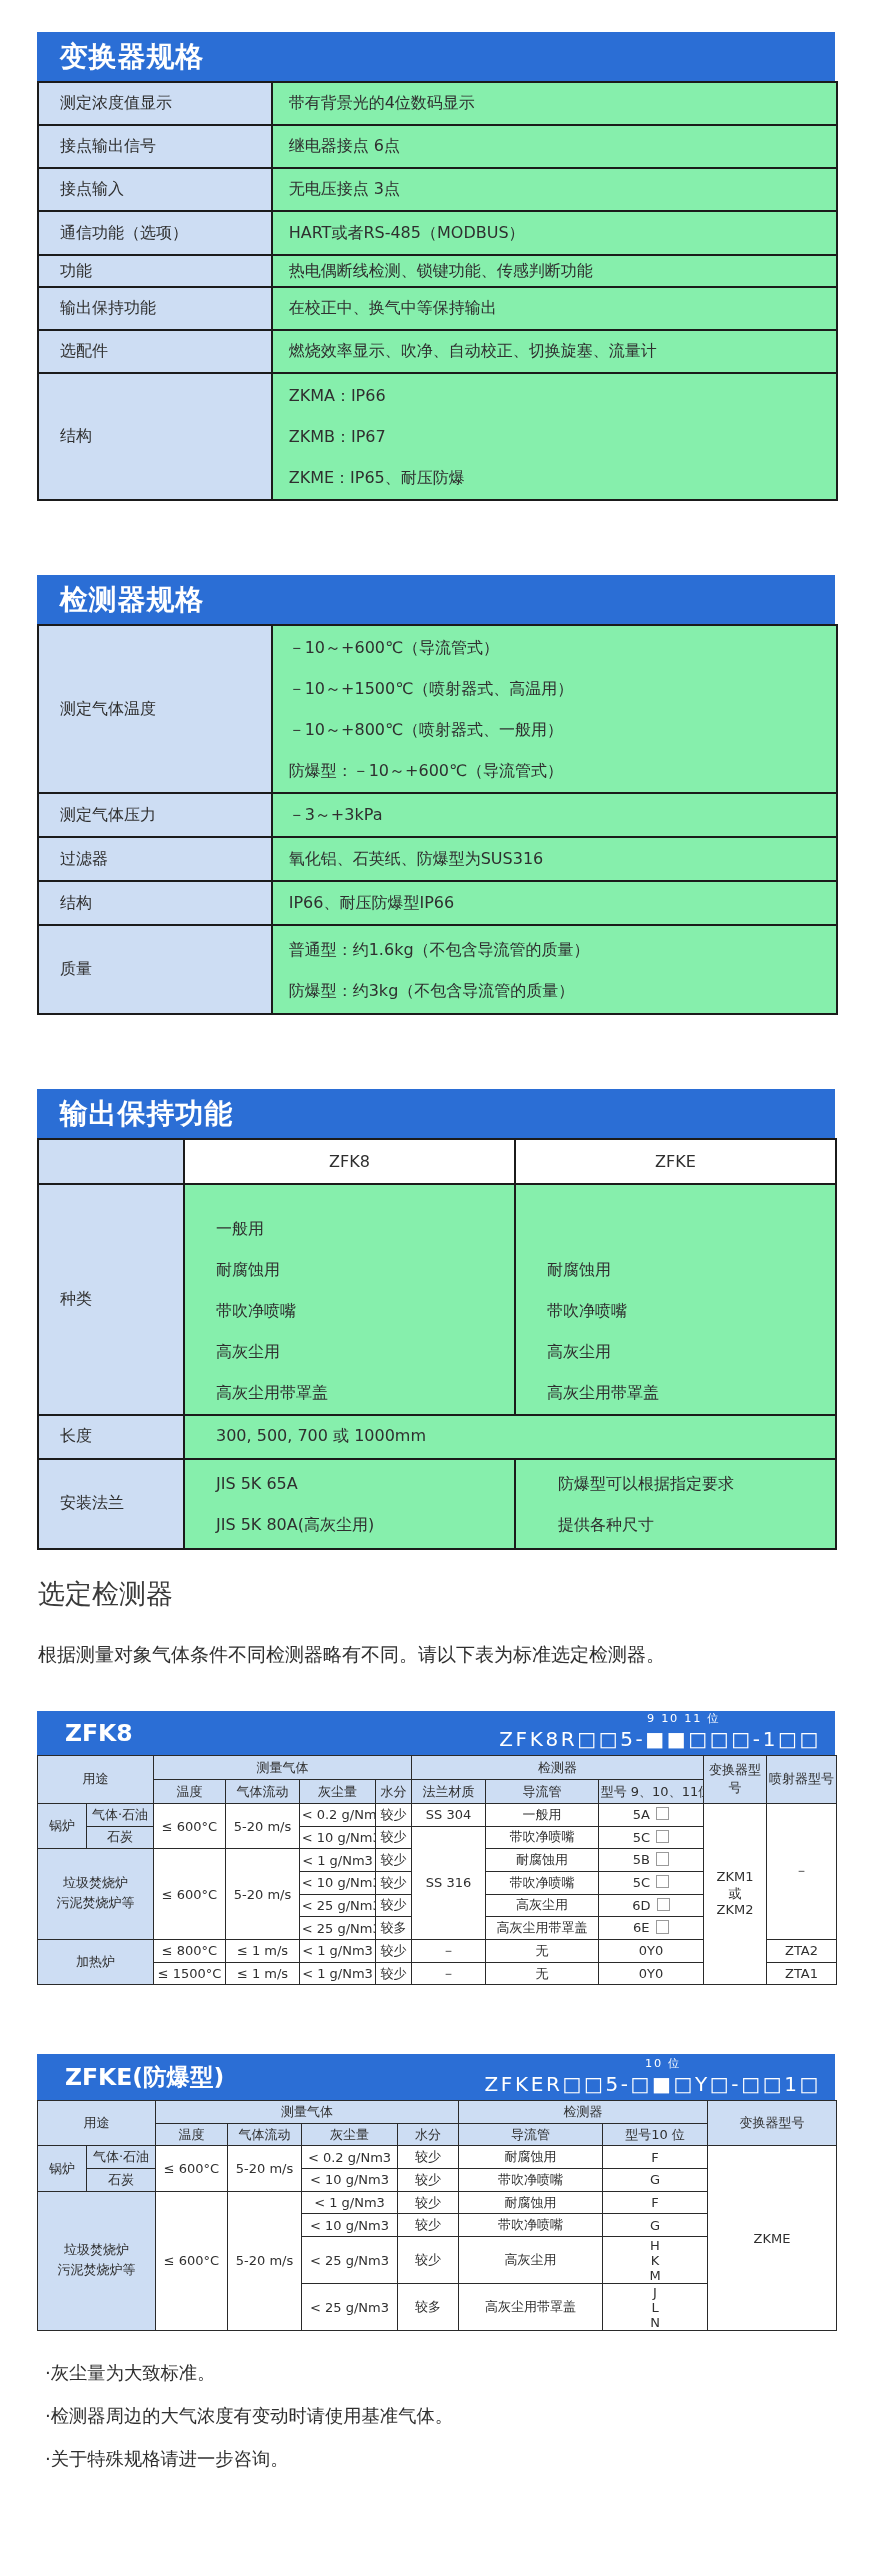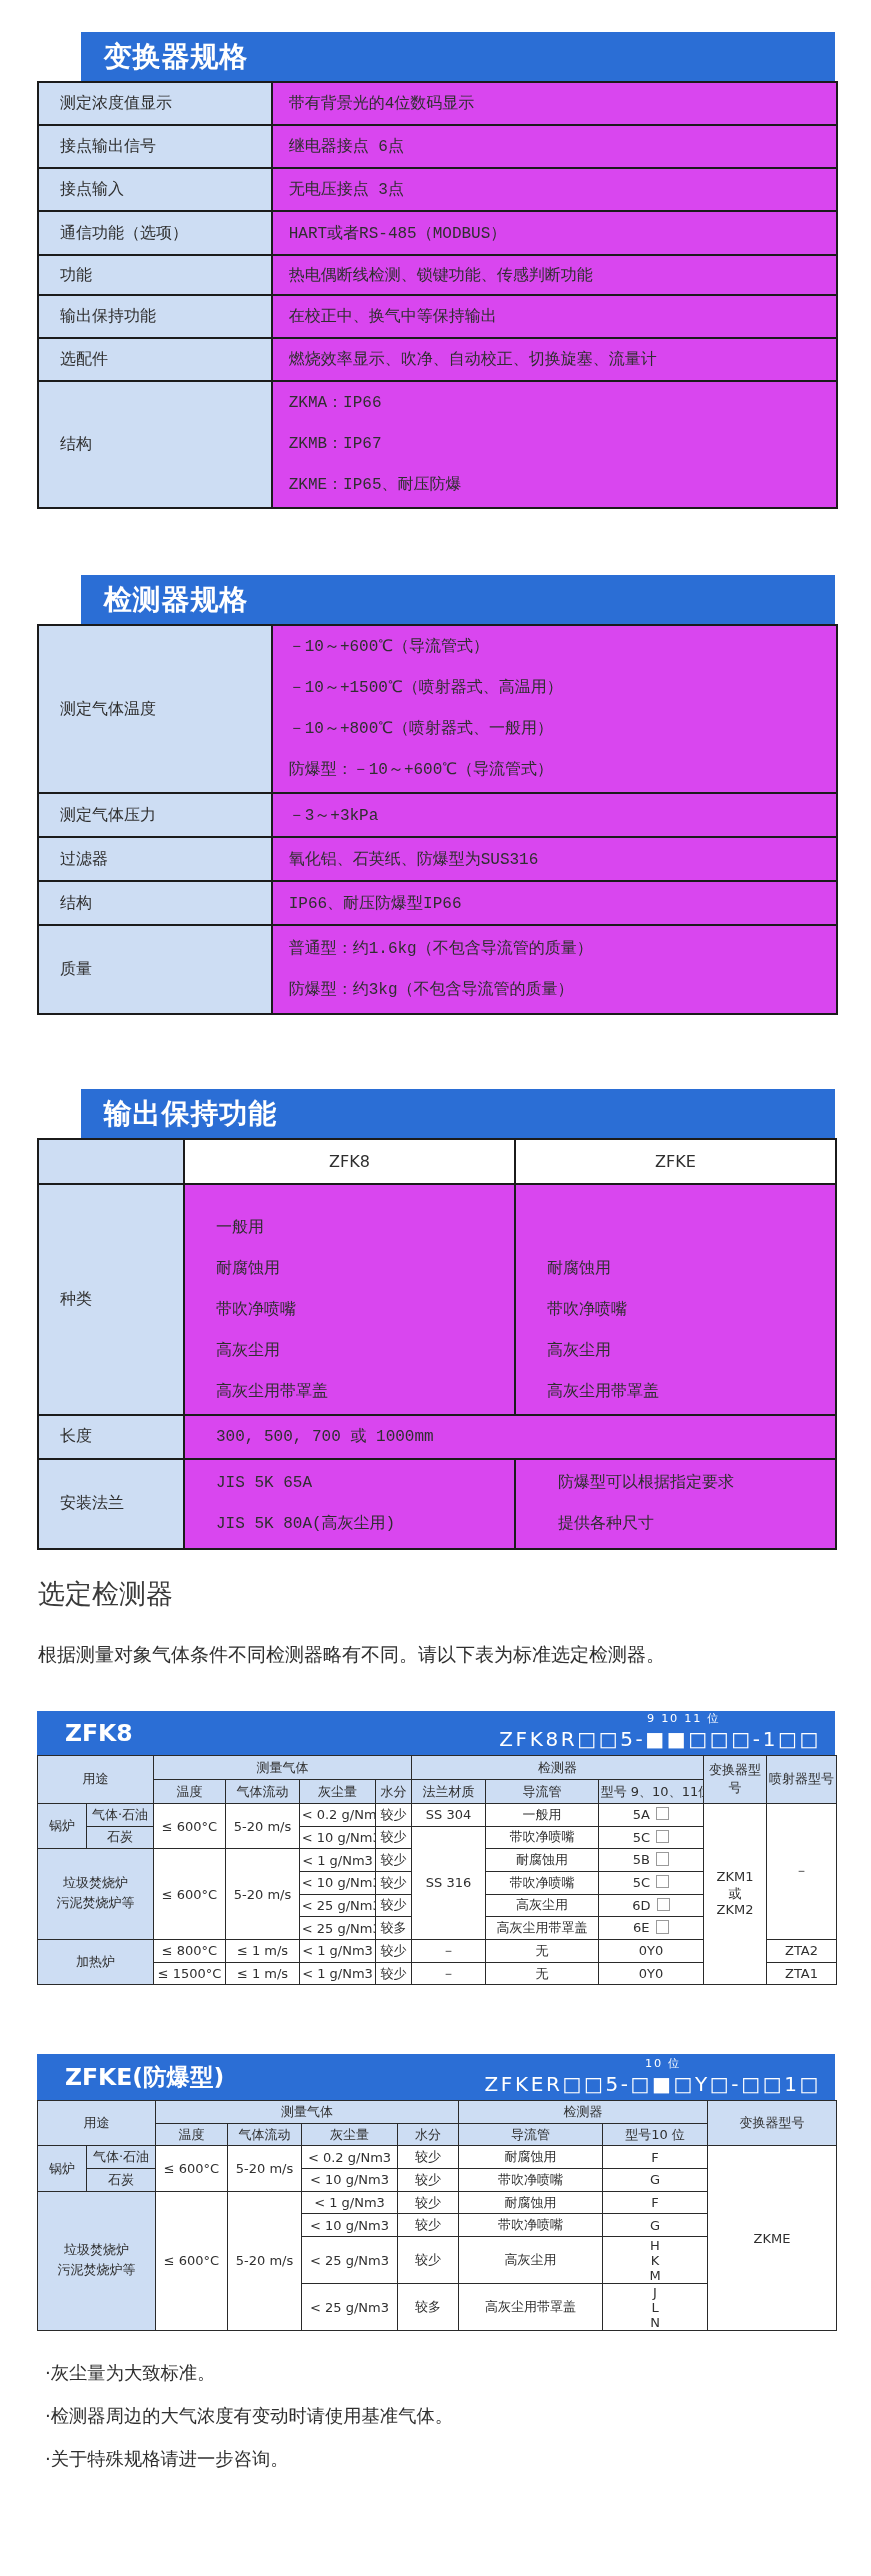--- a/index.html
+++ b/index.html
@@ -1,27 +1,27 @@
 <!DOCTYPE html>
 <html style="font-size:14px"><head>
 <meta charset="utf-8">
 <style>
   html,body{margin:0;padding:0;}
   body{width:871px;height:2576px;background:#ffffff;font-family:"DejaVu Sans","Liberation Sans",sans-serif;color:#2f2f2f;}
   .page{position:relative;width:871px;height:2576px;background:#fff;overflow:hidden;}
   .sec{position:absolute;left:37px;width:798px;}
 
   
-  .bar{height:49px;background:#2b6ed5;color:#fff;display:flex;align-items:center;padding-left:22.7px;box-sizing:border-box;font-size:28px;font-weight:bold;letter-spacing:0.9px;margin-left:44px;}
+  .bar{height:49px;background:#2b6ed5;color:#fff;display:flex;align-items:center;padding-left:22.7px;box-sizing:border-box;font-size:28px;font-weight:bold;letter-spacing:0.9px;}
 
   
   table.spec{width:100%;border-collapse:collapse;table-layout:fixed;}
   table.spec td{border:2.2px solid #1b1b1b;font-size:16px;color:#2f2f2f;vertical-align:middle;box-sizing:border-box;}
   td.lab{background:#cdddf3;padding-left:21px;}
-  td.val{background:#d946ef;padding-left:15.7px;font-family:Liberation Mono, monospace;}
+  td.val{background:#86efac;padding-left:15.7px;}
   .ml{line-height:41px;}
   
   td.hd{background:#fff;text-align:center;font-size:21px;}
   td.kcell{vertical-align:top;padding-top:22.7px;padding-left:31px;}
   .kline{line-height:41px;}
   .kspacer{height:41px;}
 
   
   .h2{position:absolute;left:38px;top:1576px;font-size:27px;color:#3a3a3a;font-weight:500;}
   .intro{position:absolute;left:38px;top:1642px;font-size:19px;color:#2f2f2f;}
@@ -41,21 +41,21 @@
   td.la{text-align:left;padding-left:7.8px;}
   td.vtop{vertical-align:top;padding-top:3.5px;}
   td.dustc{text-align:left;padding-left:6.1px;font-size:11.8px;white-space:nowrap;}
   td.tubec{text-align:left;padding-left:7px;white-space:nowrap;}
   td.modelhd{font-size:10px;white-space:nowrap;padding:0;}
   td.whd{padding:0 9.6px;}
   .mbox{display:inline-block;width:11.3px;height:11.3px;border:1.3px solid #9a9a9a;margin-left:6.1px;vertical-align:-0.9px;background:#fff;}
   .tl{line-height:16.6px;}
   .tl3{line-height:15px;}
   tr.h28{height:24.4px;}tr.h27{height:23.5px;}tr.h26{height:22.7px;}tr.h54{height:47px;}
-  tr.r49{height:43px;}tr.r50{height:44px;}tr.r53{height:40px;}tr.r146{height:127px;}
+  tr.r49{height:43px;}tr.r50{height:44px;}tr.r53{height:32px;}tr.r146{height:127px;}
   tr.r192{height:167px;}tr.r102{height:89px;}
   tr.r52{height:45px;}tr.r236{height:206px;}tr.r103{height:90px;}
 
   .notes{position:absolute;left:45px;top:2351px;font-size:18.3px;color:#2f2f2f;}
   .notes div{line-height:43px;}
 </style>
 </head>
 <body>
 
 <div class="page">

